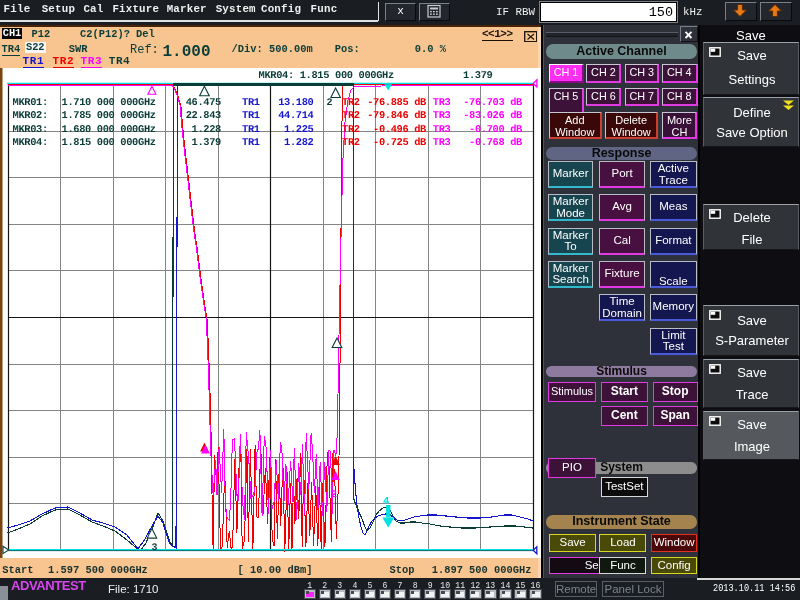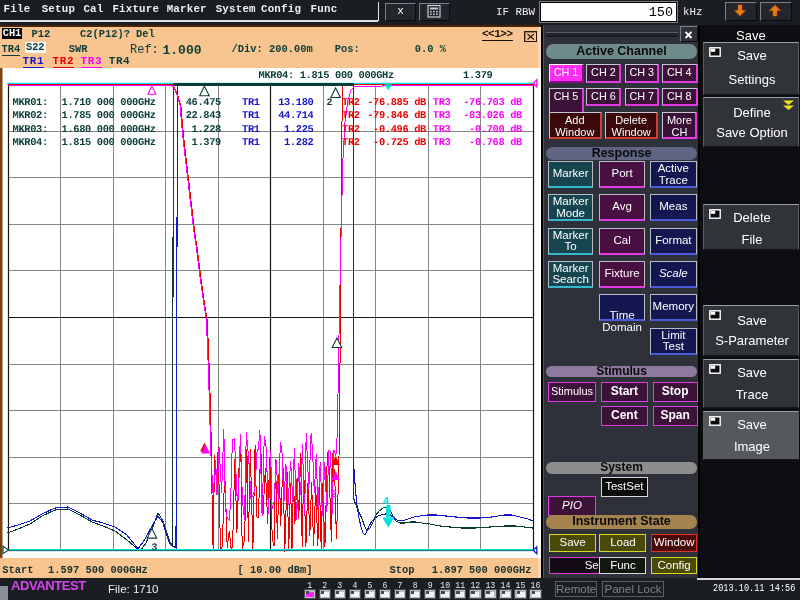--- a/index.html
+++ b/index.html
@@ -45,22 +45,22 @@
 <div style="position:absolute;left:80px;top:3.2px;font-size:10.4px;font-weight:bold;color:#0b3d38;">C2(P12)? Del</div>
 <div style="position:absolute;left:482px;top:3.2px;font-size:11px;font-weight:bold;color:#1a1208;border-bottom:1.6px solid #1a1208;letter-spacing:-0.5px;">&lt;&lt;1&gt;&gt;</div>
 <div style="position:absolute;left:523.5px;top:4.2px;width:13.4px;height:11.4px;"><svg width="13.4" height="11.4" viewBox="0 0 13.4 11.4">
         <rect x="0.7" y="0.7" width="12" height="10" fill="none" stroke="#1a1208" stroke-width="1.3"></rect>
         <path d="M3.5 3 L10 8.5 M10 3 L3.5 8.5" stroke="#1a1208" stroke-width="1.1" fill="none"></path>
       </svg></div>
 <div style="position:absolute;left:1.5px;top:17.5px;font-size:10.4px;font-weight:bold;color:#0b3d38;border-bottom:1.6px solid #0b3d38;">TR4</div>
 <div style="position:absolute;left:24.5px;top:17.3px;width:21.5px;height:10.8px;background:#f8f8f8;color:#0b3d38;font-size:10.4px;font-weight:bold;line-height:10.5px;text-align:center;">S22</div>
 <div style="position:absolute;left:68.75px;top:17.5px;font-size:10.4px;font-weight:bold;color:#0b3d38;">SWR</div>
 <div style="position:absolute;left:130px;top:17.5px;font-size:12px;font-weight:normal;color:#0b3d38;">Ref:</div>
-<div style="position:absolute;left:162.5px;top:17.5px;font-size:13px;font-weight:bold;color:#0b3d38;">1.000</div>
-<div style="position:absolute;left:231.6px;top:17.5px;font-size:10.4px;font-weight:bold;color:#0b3d38;">/Div: 200.00m</div>
+<div style="position:absolute;left:162.5px;top:17.5px;font-size:16px;font-weight:bold;color:#0b3d38;">1.000</div>
+<div style="position:absolute;left:231.6px;top:17.5px;font-size:10.4px;font-weight:bold;color:#0b3d38;">/Div: 500.00m</div>
 <div style="position:absolute;left:334.8px;top:17.5px;font-size:10.4px;font-weight:bold;color:#0b3d38;">Pos:</div>
 <div style="position:absolute;left:378.8px;top:17.5px;font-size:10.4px;font-weight:bold;color:#0b3d38;margin-left:36px;">0.0 %</div>
 <div style="position:absolute;left:22.5px;top:29.5px;font-size:11px;font-weight:bold;color:#1616cc;border-bottom:1.6px solid #1616cc;letter-spacing:0.6px;">TR1</div>
 <div style="position:absolute;left:52.5px;top:29.5px;font-size:11px;font-weight:bold;color:#ee0000;border-bottom:1.6px solid #ee0000;letter-spacing:0.6px;">TR2</div>
 <div style="position:absolute;left:80.6px;top:29.5px;font-size:11px;font-weight:bold;color:#ff00ff;border-bottom:1.6px solid #ff00ff;letter-spacing:0.6px;">TR3</div>
 <div style="position:absolute;left:108.7px;top:29.5px;font-size:11px;font-weight:bold;color:#0b3d38;letter-spacing:0.6px;">TR4</div>
 <svg width="541" height="490" viewBox="0 0 541 490" style="position:absolute;left:0;top:43px" text-rendering="geometricPrecision">
       <rect x="0" y="0" width="541" height="490" fill="#ffffff"></rect>
       <rect x="0" y="0" width="2.5" height="490" fill="#7a4410"></rect>
       <g stroke="#858585" stroke-width="1">
@@ -180,32 +180,32 @@
 <div style="position:absolute;left:54.8px;top:136.0px;width:46.6px;height:27px;background:#471040;border:1px solid #b8bcc4;border-bottom:2px solid #e23ae2;color:#fff;font-size:11.5px;text-align:center;line-height:23px;padding-top:0;">Port</div>
 <div style="position:absolute;left:106.0px;top:136.0px;width:46.7px;height:27px;background:#141650;border:1px solid #b8bcc4;border-bottom:2px solid #4a5ad8;color:#fff;font-size:11.5px;text-align:center;line-height:11.5px;padding-top:1px;">Active<br>Trace</div>
 <div style="position:absolute;left:3.8px;top:169.3px;width:45.6px;height:27px;background:#17454f;border:1px solid #b8bcc4;border-bottom:2px solid #35b8cc;color:#fff;font-size:11.5px;text-align:center;line-height:11.5px;padding-top:1px;">Marker<br>Mode</div>
 <div style="position:absolute;left:54.8px;top:169.3px;width:46.6px;height:27px;background:#471040;border:1px solid #b8bcc4;border-bottom:2px solid #e23ae2;color:#fff;font-size:11.5px;text-align:center;line-height:23px;padding-top:0;">Avg</div>
 <div style="position:absolute;left:106.0px;top:169.3px;width:46.7px;height:27px;background:#141650;border:1px solid #b8bcc4;border-bottom:2px solid #4a5ad8;color:#fff;font-size:11.5px;text-align:center;line-height:23px;padding-top:0;">Meas</div>
 <div style="position:absolute;left:3.8px;top:202.6px;width:45.6px;height:27px;background:#17454f;border:1px solid #b8bcc4;border-bottom:2px solid #35b8cc;color:#fff;font-size:11.5px;text-align:center;line-height:11.5px;padding-top:1px;">Marker<br>To</div>
 <div style="position:absolute;left:54.8px;top:202.6px;width:46.6px;height:27px;background:#471040;border:1px solid #b8bcc4;border-bottom:2px solid #e23ae2;color:#fff;font-size:11.5px;text-align:center;line-height:23px;padding-top:0;">Cal</div>
 <div style="position:absolute;left:106.0px;top:202.6px;width:46.7px;height:27px;background:#141650;border:1px solid #b8bcc4;border-bottom:2px solid #4a5ad8;color:#fff;font-size:11.5px;text-align:center;line-height:23px;padding-top:0;">Format</div>
 <div style="position:absolute;left:3.8px;top:235.9px;width:45.6px;height:27px;background:#17454f;border:1px solid #b8bcc4;border-bottom:2px solid #35b8cc;color:#fff;font-size:11.5px;text-align:center;line-height:11.5px;padding-top:1px;">Marker<br>Search</div>
 <div style="position:absolute;left:54.8px;top:235.9px;width:46.6px;height:27px;background:#471040;border:1px solid #b8bcc4;border-bottom:2px solid #e23ae2;color:#fff;font-size:11.5px;text-align:center;line-height:23px;padding-top:0;">Fixture</div>
-<div style="position:absolute;left:106.0px;top:235.9px;width:46.7px;height:27px;background:#141650;border:1px solid #b8bcc4;border-bottom:2px solid #4a5ad8;color:#fff;font-size:11.5px;text-align:center;line-height:23px;padding-top:0;font-style:italic;">Scale</div>
-<div style="position:absolute;left:54.8px;top:269.2px;width:46.6px;height:27px;background:#141650;border:1px solid #b8bcc4;border-bottom:2px solid #4a5ad8;color:#fff;font-size:11.5px;text-align:center;line-height:11.5px;padding-top:15px;">Time<br>Domain</div>
+<div style="position:absolute;left:106.0px;top:235.9px;width:46.7px;height:27px;background:#141650;border:1px solid #b8bcc4;border-bottom:2px solid #4a5ad8;color:#fff;font-size:11.5px;text-align:center;line-height:23px;padding-top:8px;">Scale</div>
+<div style="position:absolute;left:54.8px;top:269.2px;width:46.6px;height:27px;background:#141650;border:1px solid #b8bcc4;border-bottom:2px solid #4a5ad8;color:#fff;font-size:11.5px;text-align:center;line-height:11.5px;padding-top:1px;">Time<br>Domain</div>
 <div style="position:absolute;left:106.0px;top:269.2px;width:46.7px;height:27px;background:#141650;border:1px solid #b8bcc4;border-bottom:2px solid #4a5ad8;color:#fff;font-size:11.5px;text-align:center;line-height:23px;padding-top:0;">Memory</div>
 <div style="position:absolute;left:106.0px;top:302.5px;width:46.7px;height:27px;background:#141650;border:1px solid #b8bcc4;border-bottom:2px solid #4a5ad8;color:#fff;font-size:11.5px;text-align:center;line-height:11.5px;padding-top:1px;">Limit<br>Test</div>
 <div style="position:absolute;left:2px;top:340.6px;width:151px;height:11.5px;background:#8d7a9e;border-radius:5.75px;color:#0a0a0a;font-weight:bold;font-size:12px;text-align:center;line-height:11.5px;font-family:'Liberation Sans',sans-serif;">Stimulus</div>
 <div style="position:absolute;left:3.7px;top:356.7px;width:48.6px;height:20px;background:#3c1238;border:1px solid #e23ae2;color:#fff;font-size:11px;text-align:center;line-height:17px;">Stimulus</div>
 <div style="position:absolute;left:57px;top:356.7px;width:46.7px;height:20px;background:#3c1238;border:1px solid #e23ae2;color:#fff;font-size:12px;font-weight:bold;text-align:center;line-height:17px;">Start</div>
 <div style="position:absolute;left:108.7px;top:356.7px;width:45px;height:20px;background:#3c1238;border:1px solid #e23ae2;color:#fff;font-size:12px;font-weight:bold;text-align:center;line-height:17px;">Stop</div>
 <div style="position:absolute;left:57px;top:381px;width:46.7px;height:20px;background:#3c1238;border:1px solid #e23ae2;color:#fff;font-size:12px;font-weight:bold;text-align:center;line-height:17px;">Cent</div>
 <div style="position:absolute;left:108.7px;top:381px;width:45px;height:20px;background:#3c1238;border:1px solid #e23ae2;color:#fff;font-size:12px;font-weight:bold;text-align:center;line-height:17px;">Span</div>
 <div style="position:absolute;left:2px;top:437px;width:151px;height:11.5px;background:#8d8d8d;border-radius:5.75px;color:#0a0a0a;font-weight:bold;font-size:12px;text-align:center;line-height:11.5px;font-family:'Liberation Sans',sans-serif;">System</div>
-<div style="position:absolute;left:3.7px;top:471px;width:48.6px;height:20px;background:#3c1238;border:1px solid #e23ae2;color:#fff;font-size:11.5px;text-align:center;line-height:17px;font-style:italic;">PIO</div>
+<div style="position:absolute;left:3.7px;top:433px;width:48.6px;height:20px;background:#3c1238;border:1px solid #e23ae2;color:#fff;font-size:11.5px;text-align:center;line-height:17px;">PIO</div>
 <div style="position:absolute;left:57px;top:451.7px;width:46.7px;height:20px;background:#0c0c0c;border:1px solid #d8d8d8;color:#fff;font-size:11.5px;text-align:center;line-height:17px;">TestSet</div>
 <div style="position:absolute;left:2px;top:490px;width:151px;height:13.5px;background:#a5834f;border-radius:6.75px;color:#0a0a0a;font-weight:bold;font-size:12.5px;text-align:center;line-height:13.5px;font-family:'Liberation Sans',sans-serif;">Instrument State</div>
 <div style="position:absolute;left:5.1px;top:509px;width:47.1px;height:17.5px;background:#4a4a08;border:1px solid #d8d820;color:#fff;font-size:11.5px;text-align:center;line-height:14.5px;">Save</div>
 <div style="position:absolute;left:55.4px;top:509px;width:47.1px;height:17.5px;background:#4a4a08;border:1px solid #d8d820;color:#fff;font-size:11.5px;text-align:center;line-height:14.5px;">Load</div>
 <div style="position:absolute;left:107.4px;top:509px;width:45.4px;height:17.5px;background:#4a0808;border:1px solid #e03020;color:#fff;font-size:11.5px;text-align:center;line-height:14.5px;">Window</div>
 <div style="position:absolute;left:5.1px;top:531.5px;width:57px;height:17px;background:#140a14;border:1px solid #e23ae2;color:#fff;font-size:11.5px;text-align:right;line-height:14px;">Seq</div>
 <div style="position:absolute;left:55.4px;top:531.5px;width:47.1px;height:17px;background:#101810;border:1px solid #d8d8d8;color:#fff;font-size:11.5px;text-align:center;line-height:14px;">Func</div>
 <div style="position:absolute;left:107.4px;top:531.5px;width:45.4px;height:17px;background:#4a4a08;border:1px solid #d8d820;color:#fff;font-size:11.5px;text-align:center;line-height:14px;">Config</div>
 </div>
 <div class="sans" style="position:absolute;left:700px;top:25px;width:100px;height:553px;background:#0e0e12;color:#fff;">

